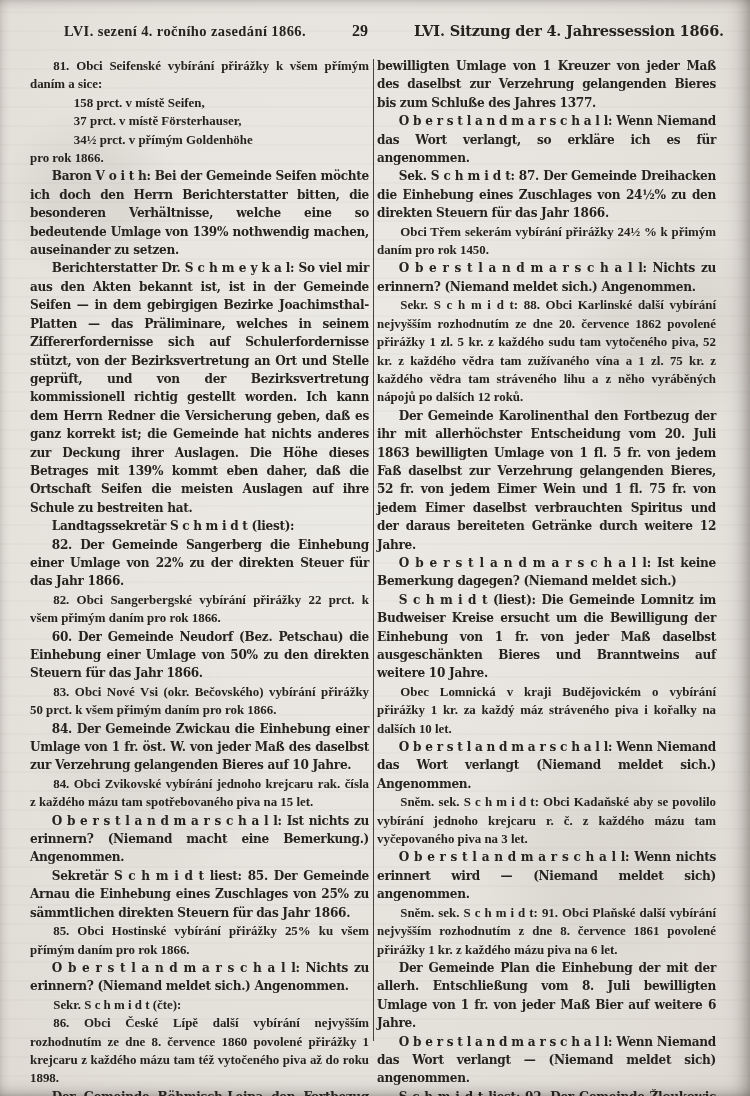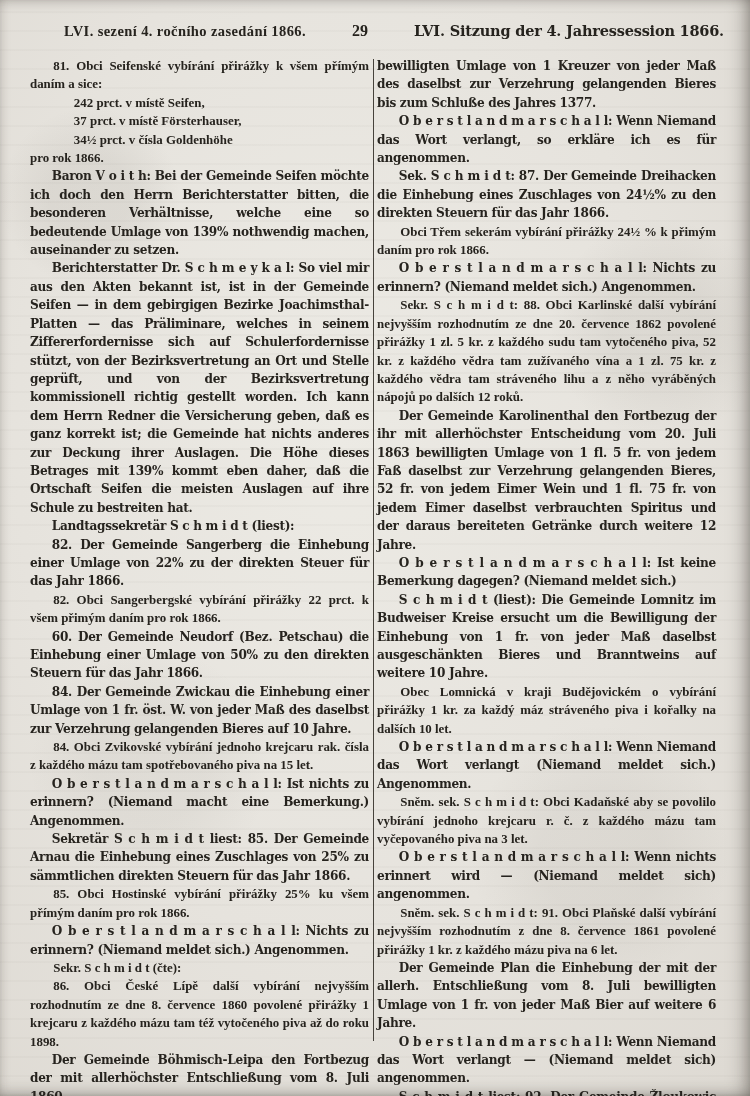--- a/index.html
+++ b/index.html
@@ -59,46 +59,47 @@
 
   <header>
     <span class="h-cs">LVI. sezení 4. ročního zasedání 1866.</span>
     <span class="h-num">29</span>
     <span class="h-de">LVI. Sitzung der 4. Jahressession 1866.</span>
   </header>
 
   <div class="cols">
     <div class="col" id="col-left">
         <p class="cs para">81. Obci Seifenské vybírání přirážky k všem přímým daním a sice:</p>
-        <p class="cs list">242 prct. v místě Seifen,</p>
+        <p class="cs list">158 prct. v místě Seifen,</p>
         <p class="cs list">37 prct. v místě Försterhauser,</p>
-        <p class="cs list">34½ prct. v čísla Goldenhöhe</p>
+        <p class="cs list">34½ prct. v přímým Goldenhöhe</p>
         <p class="cs flush">pro rok 1866.</p>
         <p class="de para">Baron V o i t h: Bei der Gemeinde Seifen möchte ich doch den Herrn Berichterstatter bitten, die besonderen Verhältnisse, welche eine so bedeutende Umlage von 139% nothwendig machen, auseinander zu setzen.</p>
         <p class="de para">Berichterstatter Dr. S c h m e y k a l: So viel mir aus den Akten bekannt ist, ist in der Gemeinde Seifen — in dem gebirgigen Bezirke Joachimsthal-Platten — das Präliminare, welches in seinem Ziffererfordernisse sich auf Schulerfordernisse stützt, von der Bezirksvertretung an Ort und Stelle geprüft, und von der Bezirksvertretung kommissionell richtig gestellt worden. Ich kann dem Herrn Redner die Versicherung geben, daß es ganz korrekt ist; die Gemeinde hat nichts anderes zur Deckung ihrer Auslagen. Die Höhe dieses Betrages mit 139% kommt eben daher, daß die Ortschaft Seifen die meisten Auslagen auf ihre Schule zu bestreiten hat.</p>
         <p class="de para">Landtagssekretär S c h m i d t (liest):</p>
         <p class="de para">82. Der Gemeinde Sangerberg die Einhebung einer Umlage von 22% zu der direkten Steuer für das Jahr 1866.</p>
         <p class="cs para">82. Obci Sangerbergské vybírání přirážky 22 prct. k všem přimým daním pro rok 1866.</p>
         <p class="de para">60. Der Gemeinde Neudorf (Bez. Petschau) die Einhebung einer Umlage von 50% zu den direkten Steuern für das Jahr 1866.</p>
+        <p class="cs para">83. Obci Nové Vsi (okr. Bečovského) vybírání přirážky 50 prct. k všem přimým daním pro rok 1866.</p>
         <p class="de para">84. Der Gemeinde Zwickau die Einhebung einer Umlage von 1 fr. öst. W. von jeder Maß des daselbst zur Verzehrung gelangenden Bieres auf 10 Jahre.</p>
         <p class="cs para">84. Obci Zvikovské vybírání jednoho krejcaru rak. čísla z každého mázu tam spotřebovaného piva na 15 let.</p>
         <p class="de para">O b e r s t l a n d m a r s c h a l l: Ist nichts zu erinnern? (Niemand macht eine Bemerkung.) Angenommen.</p>
         <p class="de para">Sekretär S c h m i d t liest: 85. Der Gemeinde Arnau die Einhebung eines Zuschlages von 25% zu sämmtlichen direkten Steuern für das Jahr 1866.</p>
         <p class="cs para">85. Obci Hostinské vybírání přirážky 25% ku všem přímým daním pro rok 1866.</p>
         <p class="de para">O b e r s t l a n d m a r s c h a l l: Nichts zu erinnern? (Niemand meldet sich.) Angenommen.</p>
         <p class="cs para">Sekr. S c h m i d t (čte):</p>
         <p class="cs para">86. Obci České Lípě další vybírání nejvyšším rozhodnutím ze dne 8. července 1860 povolené přirážky 1 krejcaru z každého mázu tam též vytočeného piva až do roku 1898.</p>
         <p class="de para">Der Gemeinde Böhmisch-Leipa den Fortbezug der mit allerhöchster Entschließung vom 8. Juli 1860</p>
       </div>
     <div class="divider"></div>
     <div class="col" id="col-right">
         <p class="de flush">bewilligten Umlage von 1 Kreuzer von jeder Maß des daselbst zur Verzehrung gelangenden Bieres bis zum Schluße des Jahres 1377.</p>
         <p class="de para">O b e r s t l a n d m a r s c h a l l: Wenn Niemand das Wort verlangt, so erkläre ich es für angenommen.</p>
         <p class="de para">Sek. S c h m i d t: 87. Der Gemeinde Dreihacken die Einhebung eines Zuschlages von 24½% zu den direkten Steuern für das Jahr 1866.</p>
-        <p class="cs para">Obci Třem sekerám vybírání přirážky 24½ % k přimým daním pro rok 1866.</p>
+        <p class="cs para">Obci Třem sekerám vybírání přirážky 24½ % k přimým daním pro rok 1450.</p>
         <p class="de para">O b e r s t l a n d m a r s c h a l l: Nichts zu erinnern? (Niemand meldet sich.) Angenommen.</p>
         <p class="cs para">Sekr. S c h m i d t: 88. Obci Karlinské další vybírání nejvyšším rozhodnutím ze dne 20. července 1862 povolené přirážky 1 zl. 5 kr. z každého sudu tam vytočeného piva, 52 kr. z každého vědra tam zužívaného vína a 1 zl. 75 kr. z každého vědra tam stráveného lihu a z něho vyráběných nápojů po dalších 12 roků.</p>
         <p class="de para">Der Gemeinde Karolinenthal den Fortbezug der ihr mit allerhöchster Entscheidung vom 20. Juli 1863 bewilligten Umlage von 1 fl. 5 fr. von jedem Faß daselbst zur Verzehrung gelangenden Bieres, 52 fr. von jedem Eimer Wein und 1 fl. 75 fr. von jedem Eimer daselbst verbrauchten Spiritus und der daraus bereiteten Getränke durch weitere 12 Jahre.</p>
         <p class="de para">O b e r s t l a n d m a r s c h a l l: Ist keine Bemerkung dagegen? (Niemand meldet sich.)</p>
         <p class="de para">S c h m i d t (liest): Die Gemeinde Lomnitz im Budweiser Kreise ersucht um die Bewilligung der Einhebung von 1 fr. von jeder Maß daselbst ausgeschänkten Bieres und Branntweins auf weitere 10 Jahre.</p>
         <p class="cs para">Obec Lomnická v kraji Budějovickém o vybírání přirážky 1 kr. za každý máz stráveného piva i kořalky na dalších 10 let.</p>
         <p class="de para">O b e r s t l a n d m a r s c h a l l: Wenn Niemand das Wort verlangt (Niemand meldet sich.) Angenommen.</p>
         <p class="cs para">Sněm. sek. S c h m i d t: Obci Kadaňské aby se povolilo vybírání jednoho krejcaru r. č. z každého mázu tam vyčepovaného piva na 3 let.</p>
         <p class="de para">O b e r s t l a n d m a r s c h a l l: Wenn nichts erinnert wird — (Niemand meldet sich) angenommen.</p>
         <p class="cs para">Sněm. sek. S c h m i d t: 91. Obci Plaňské další vybírání nejvyšším rozhodnutím z dne 8. července 1861 povolené přirážky 1 kr. z každého mázu piva na 6 let.</p>

